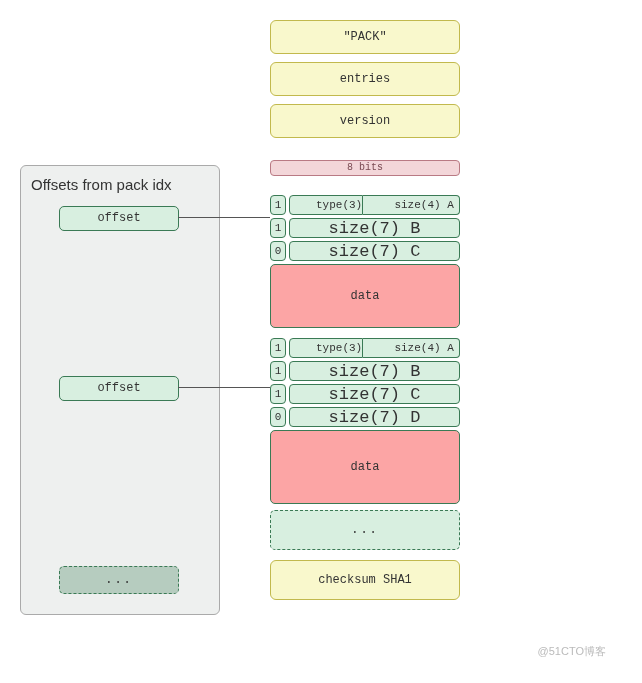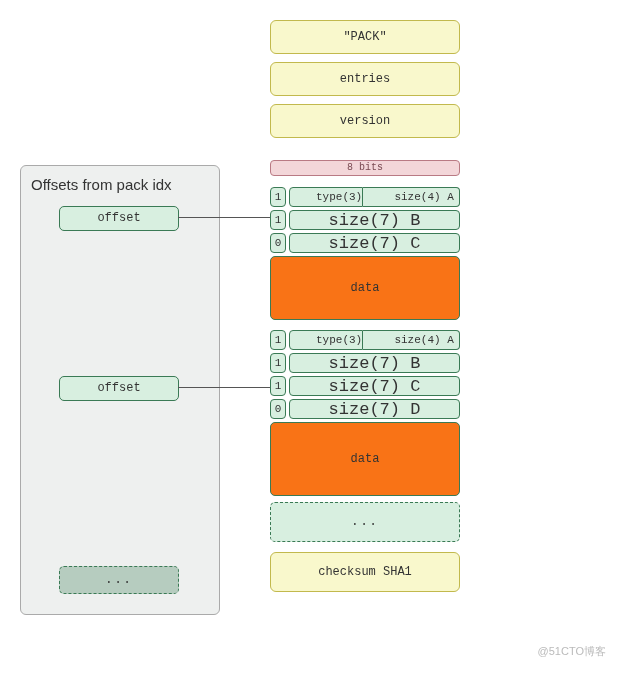--- a/index.html
+++ b/index.html
@@ -128,26 +128,26 @@
   .bits-label {
     width: 190px;
     height: 16px;
     background: #f3d6d9;
     border: 1px solid #b97a84;
     border-radius: 4px;
     text-align: center;
     font-size: 10px;
     line-height: 14px;
     color: #7a4a52;
-    margin-bottom: 11px;
+    margin-bottom: 19px;
   }
   .data-box {
     width: 190px;
     height: 64px;
-    background: #f97316;
+    background: #fca5a5;
     border: 1px solid #3a7a55;
     border-radius: 5px;
     text-align: center;
     line-height: 62px;
     margin-bottom: 6px;
   }
   .green-placeholder {
     width: 190px;
     height: 40px;
     background: #d8efe0;

